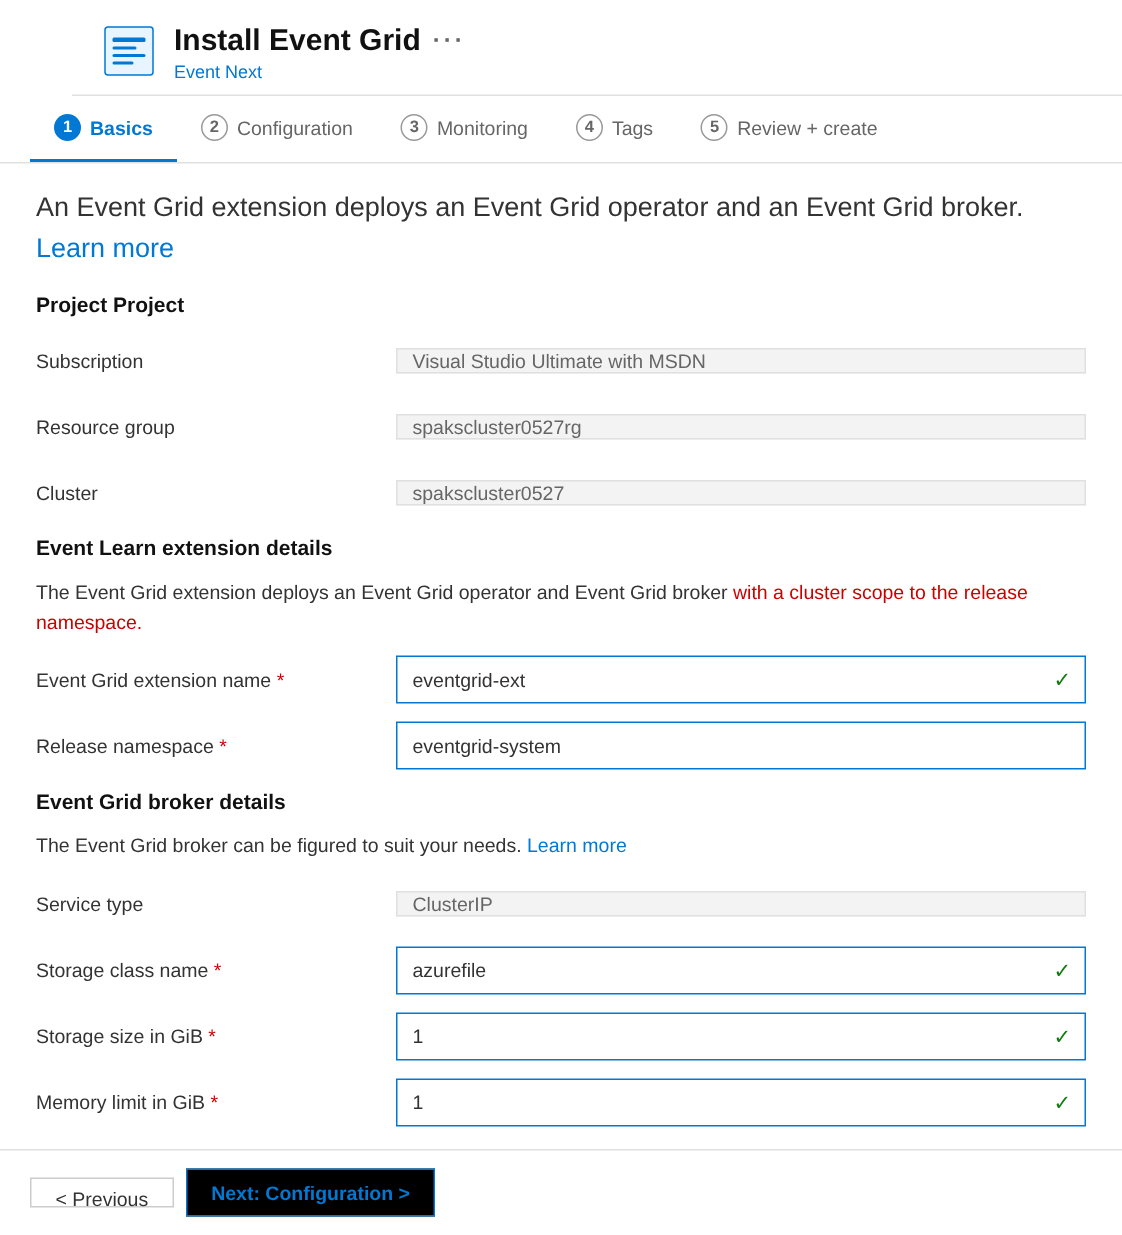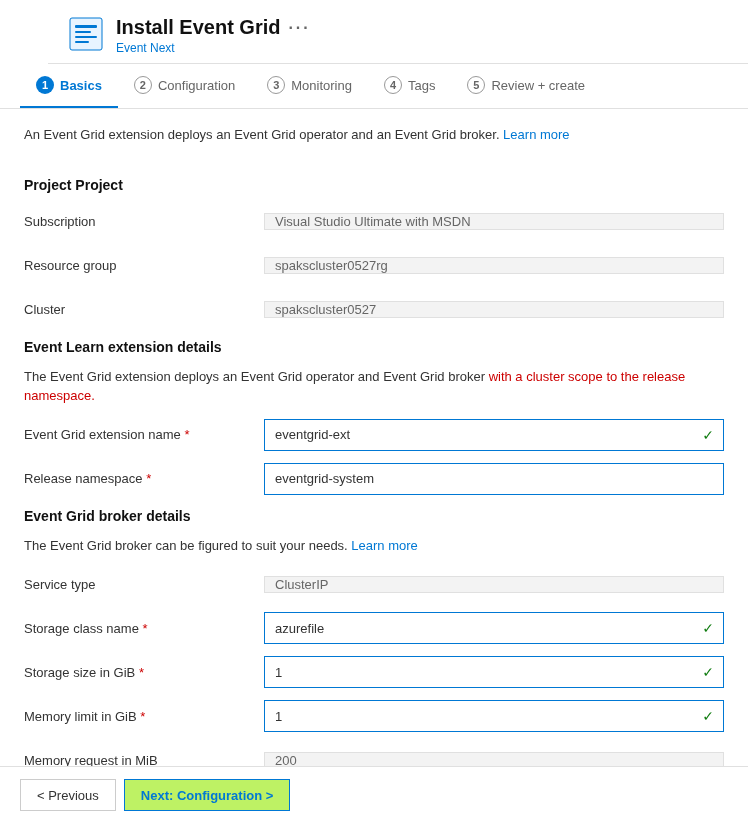--- a/index.html
+++ b/index.html
@@ -84,23 +84,23 @@
     .tab:not(.active) .tab-number {
       border: 1.5px solid #999;
       color: #666;
     }
 
     .content {
       padding: 16px 24px;
     }
 
     .info-text {
-      font-size: 13px;
-      color: #333;
-      margin-bottom: 32px;
+      font-size: 18px;
+      color: #333;
+      margin-bottom: 16px;
       line-height: 1.5;
     }
     .info-text a {
       color: #0078d4;
       text-decoration: none;
     }
 
     .section-title {
       font-size: 14px;
       font-weight: 700;
@@ -185,25 +185,25 @@
       gap: 8px;
     }
 
     .btn-prev {
       border: 1px solid #ccc;
       background: #fff;
       color: #333;
       padding: 6px 16px;
       font-size: 13px;
       cursor: pointer;
-      height: 32px;
+      height: 20px;
     }
     .btn-next {
       border: 1px solid #0078d4;
-      background: #bef264;
+      background: #000000;
       color: #0078d4;
       padding: 6px 16px;
       font-size: 13px;
       cursor: pointer;
       height: 32px;
       font-weight: 600;
     }
   </style>
 </head>
 <body>

